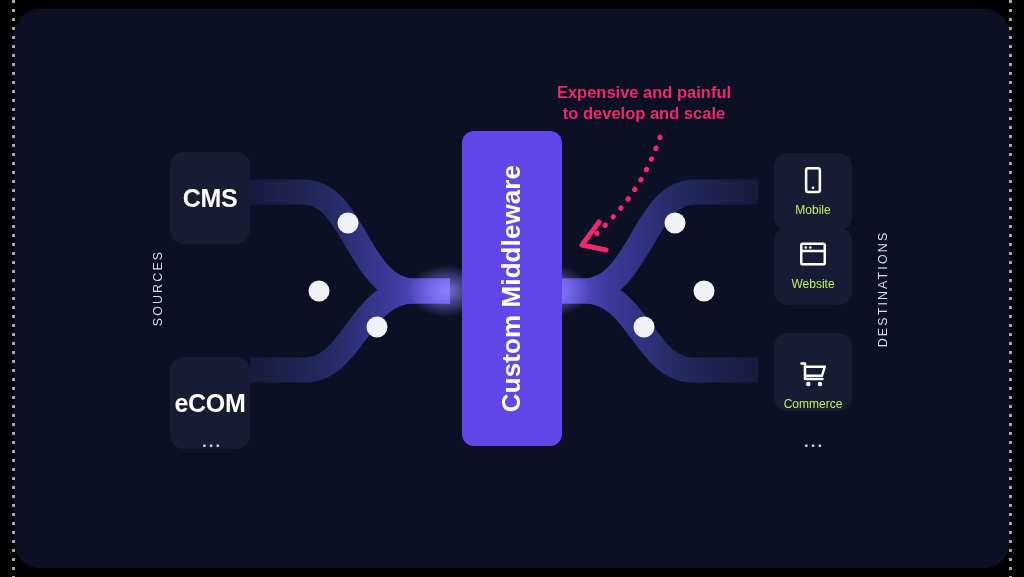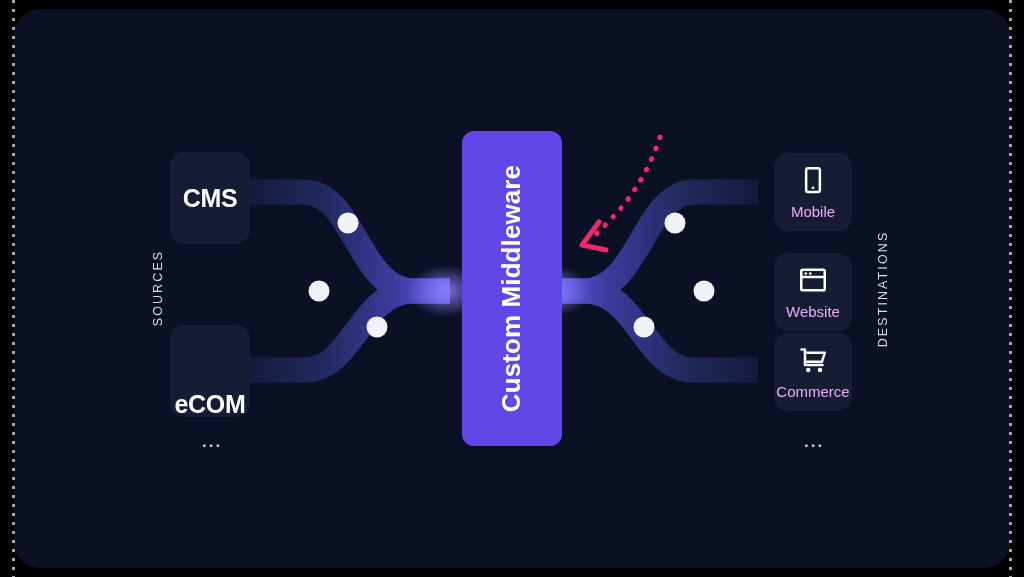--- a/index.html
+++ b/index.html
@@ -87,22 +87,22 @@
     height: 78px;
     justify-content: flex-start;
     padding-top: 12px;
   }
   .dst-card .dst-icon {
     width: 30px;
     height: 30px;
     display: block;
   }
   .dst-card .card-label {
-    color: #f0abfc;
-    font-size: 15px;
+    color: #bef264;
+    font-size: 12px;
     font-weight: normal;
     margin-top: 8px;
     white-space: nowrap;
   }
 
   
   .ellipsis {
     position: absolute;
     color: #c9cee0;
     font-size: 17px;
@@ -220,54 +220,58 @@
         <circle cx="690" cy="282" r="10.5" fill="#f1f2f8"></circle>
         <circle cx="630" cy="318" r="10.5" fill="#f1f2f8"></circle>
       </g>
 
       <g>
         <path d="M 646 128 C 628 182 600 208 575 232" stroke="#f0296a" stroke-width="5" fill="none" stroke-linecap="round" stroke-dasharray="0.6 11"></path>
         <path d="M 585 213 L 568 236 L 592 241" stroke="#f0296a" stroke-width="5" fill="none" stroke-linecap="round" stroke-linejoin="round"></path>
       </g>
     </svg>
 
+    <div id="annotation">
+      <div>Expensive and painful</div>
+      <div>to develop and scale</div>
+    </div>
 
     <div class="vlabel" style="left: 84px; top: 272px; width: 120px; text-align:center;">SOURCES</div>
 
     <div class="card src-card" style="left: 156px; top: 143px;">
       <span class="card-label">CMS</span>
     </div>
-    <div class="card src-card" style="left: 156px; top: 316px; justify-content: flex-end;">
+    <div class="card src-card" style="left: 156px; top: 348px;">
       <span class="card-label">eCOM</span>
     </div>
     <div class="ellipsis" style="left: 188px; top: 424px;">...</div>
 
     <div id="middleware">
       <span class="mw-label">Custom Middleware</span>
     </div>
 
     <div class="card dst-card" style="left: 760px; top: 144px;">
       <svg class="dst-icon" viewBox="0 0 24 24">
         <rect x="6.5" y="2.5" width="11" height="19" rx="1.6" fill="none" stroke="#ffffff" stroke-width="2"></rect>
         <circle cx="12" cy="18.2" r="1.05" fill="#ffffff"></circle>
       </svg>
       <span class="card-label">Mobile</span>
     </div>
 
-    <div class="card dst-card" style="left: 760px; top: 244px;">
+    <div class="card dst-card" style="left: 760px; top: 218px;">
       <svg class="dst-icon" viewBox="0 0 24 24">
         <rect x="2.6" y="3.8" width="18.8" height="16.4" rx="1.3" fill="none" stroke="#ffffff" stroke-width="2"></rect>
         <line x1="2.6" y1="9.6" x2="21.4" y2="9.6" stroke="#ffffff" stroke-width="2"></line>
         <circle cx="6.2" cy="6.8" r="1.05" fill="#ffffff"></circle>
         <circle cx="9.8" cy="6.8" r="1.05" fill="#ffffff"></circle>
       </svg>
       <span class="card-label">Website</span>
     </div>
 
-    <div class="card dst-card" style="left: 760px; top: 324px;">
+    <div class="card dst-card" style="left: 760px; top: 324px; justify-content: flex-end;">
       <svg class="dst-icon" viewBox="0 0 24 24">
         <path d="M2.8 3.6 L5.6 3.6 L5.6 16.0 L19.6 16.0" fill="none" stroke="#ffffff" stroke-width="2" stroke-linecap="round" stroke-linejoin="round"></path>
         <path d="M5.6 6.2 L21.4 6.2 L19.2 13.4 L5.6 13.4" fill="none" stroke="#ffffff" stroke-width="2" stroke-linecap="round" stroke-linejoin="round"></path>
         <circle cx="8.2" cy="20.0" r="1.8" fill="#ffffff"></circle>
         <circle cx="17.6" cy="20.0" r="1.8" fill="#ffffff"></circle>
       </svg>
       <span class="card-label">Commerce</span>
     </div>
 
     <div class="ellipsis" style="left: 790px; top: 424px;">...</div>

